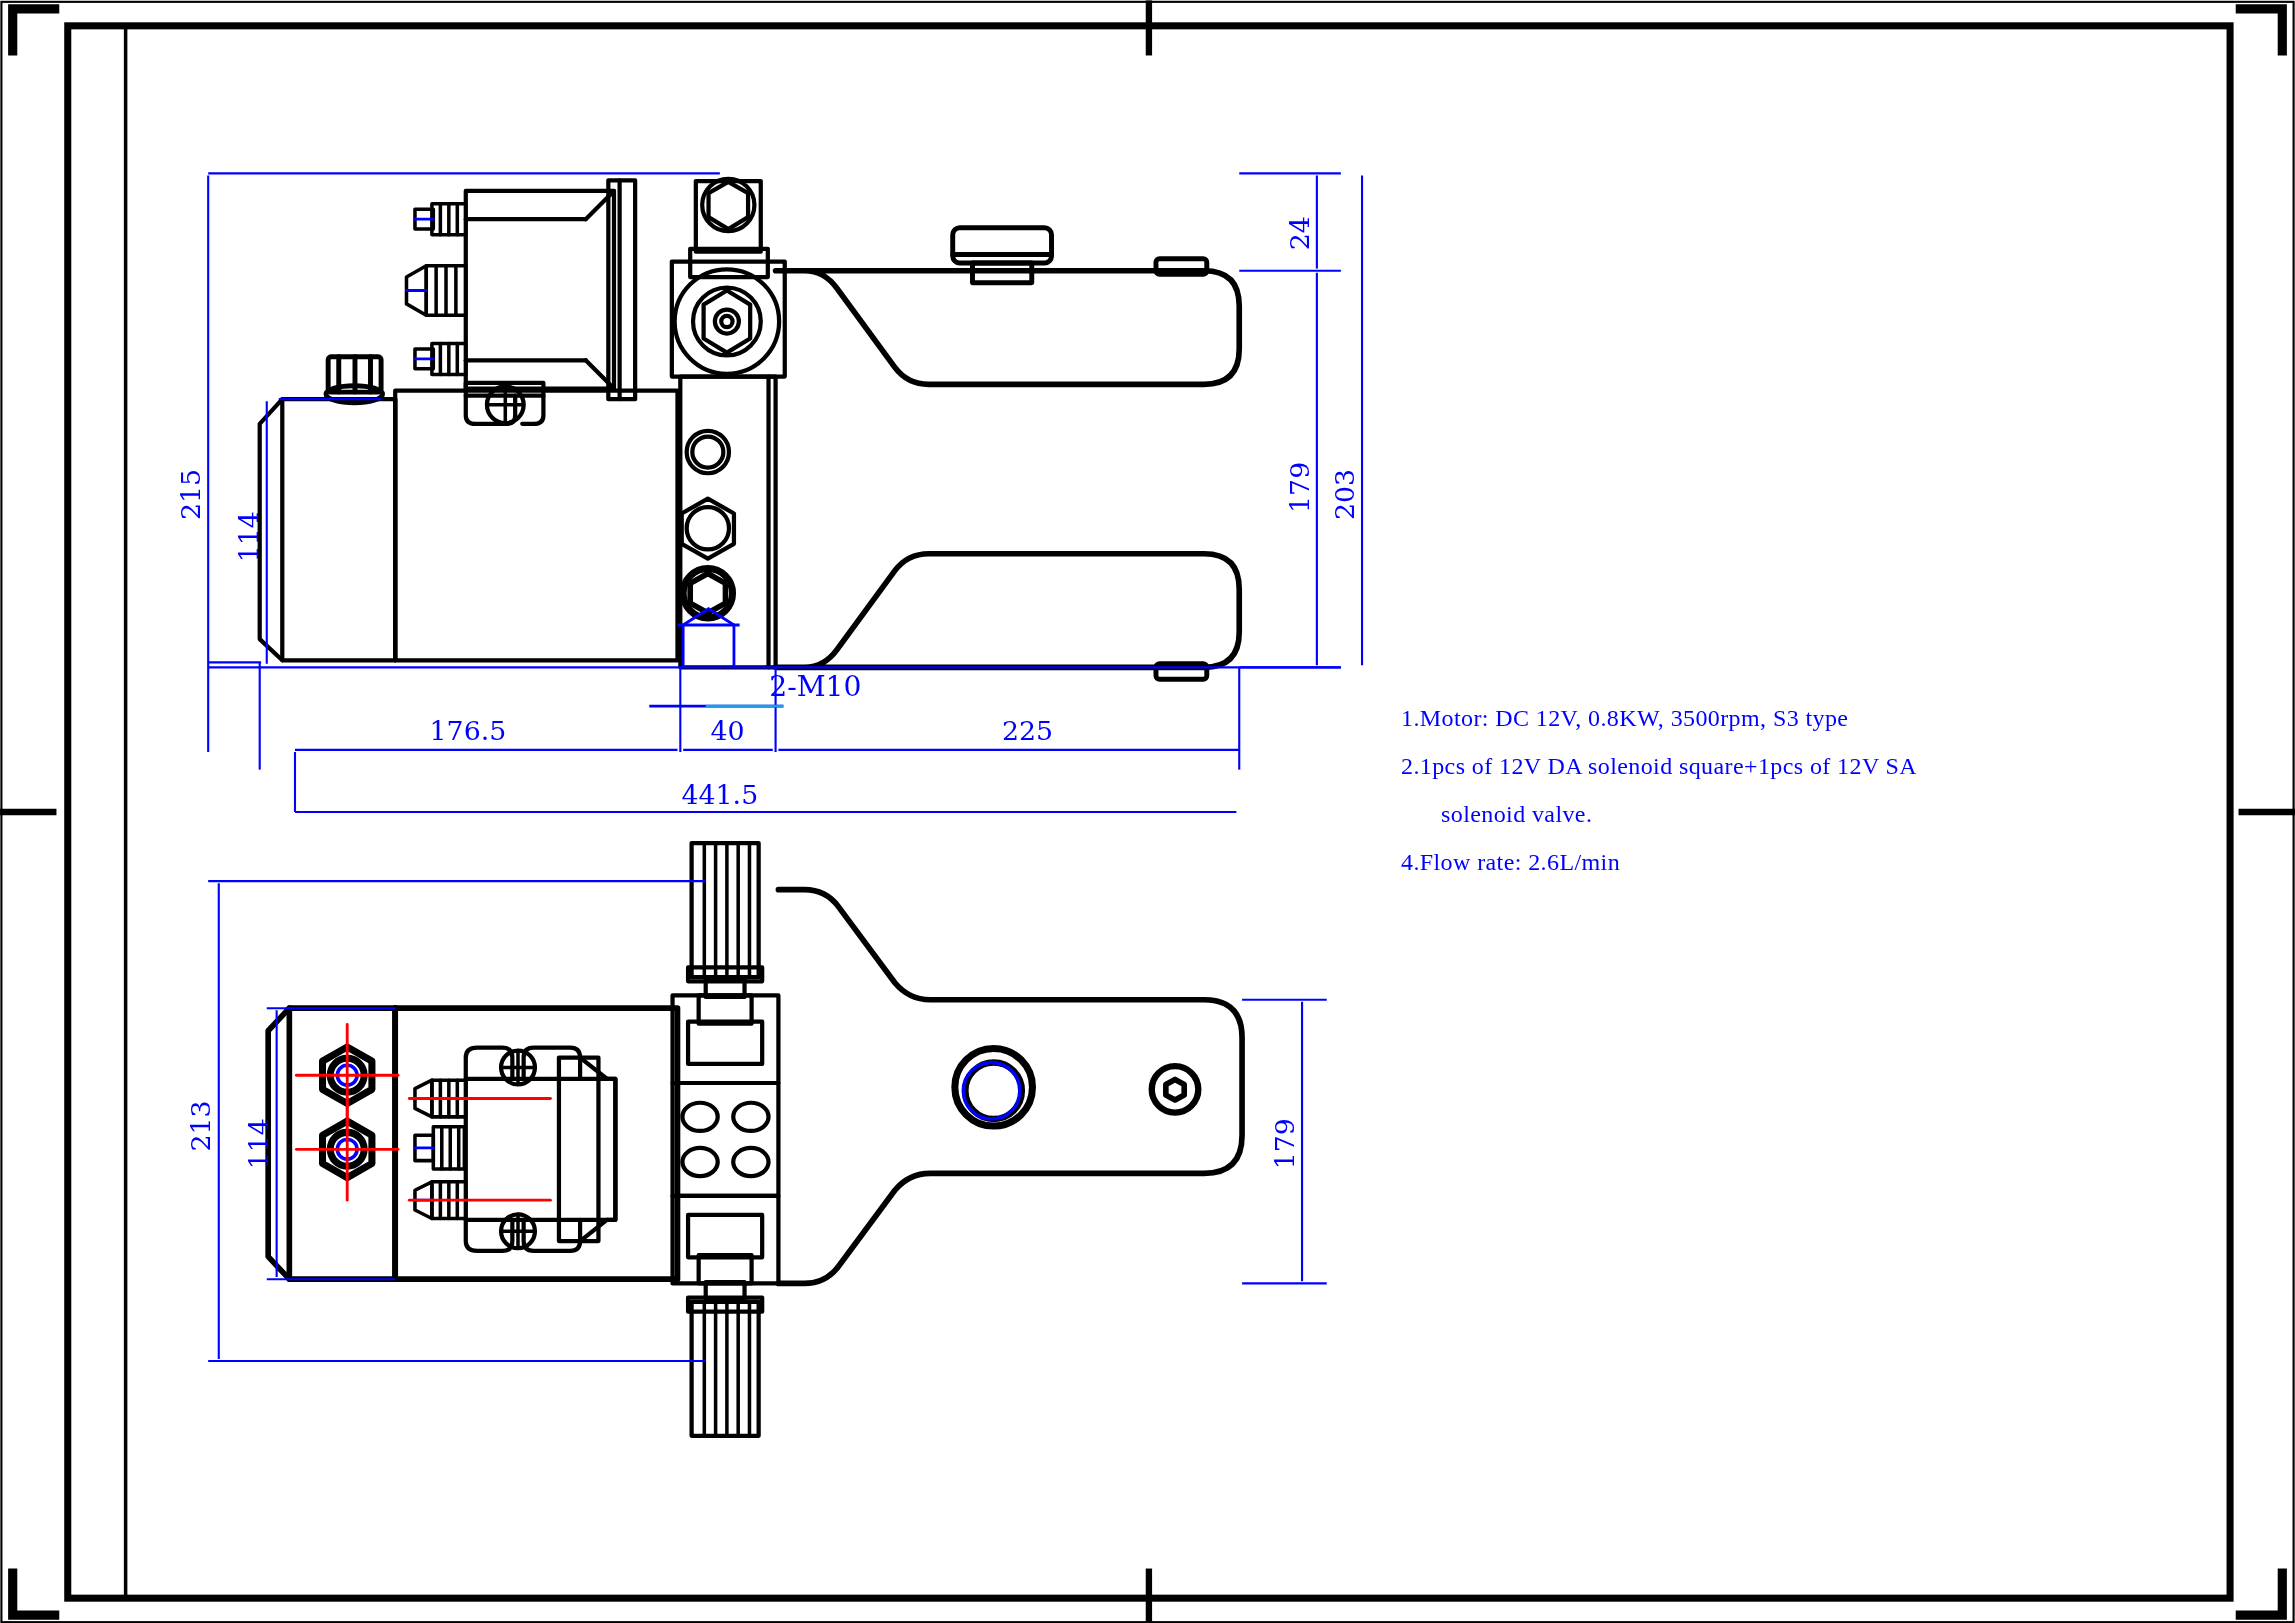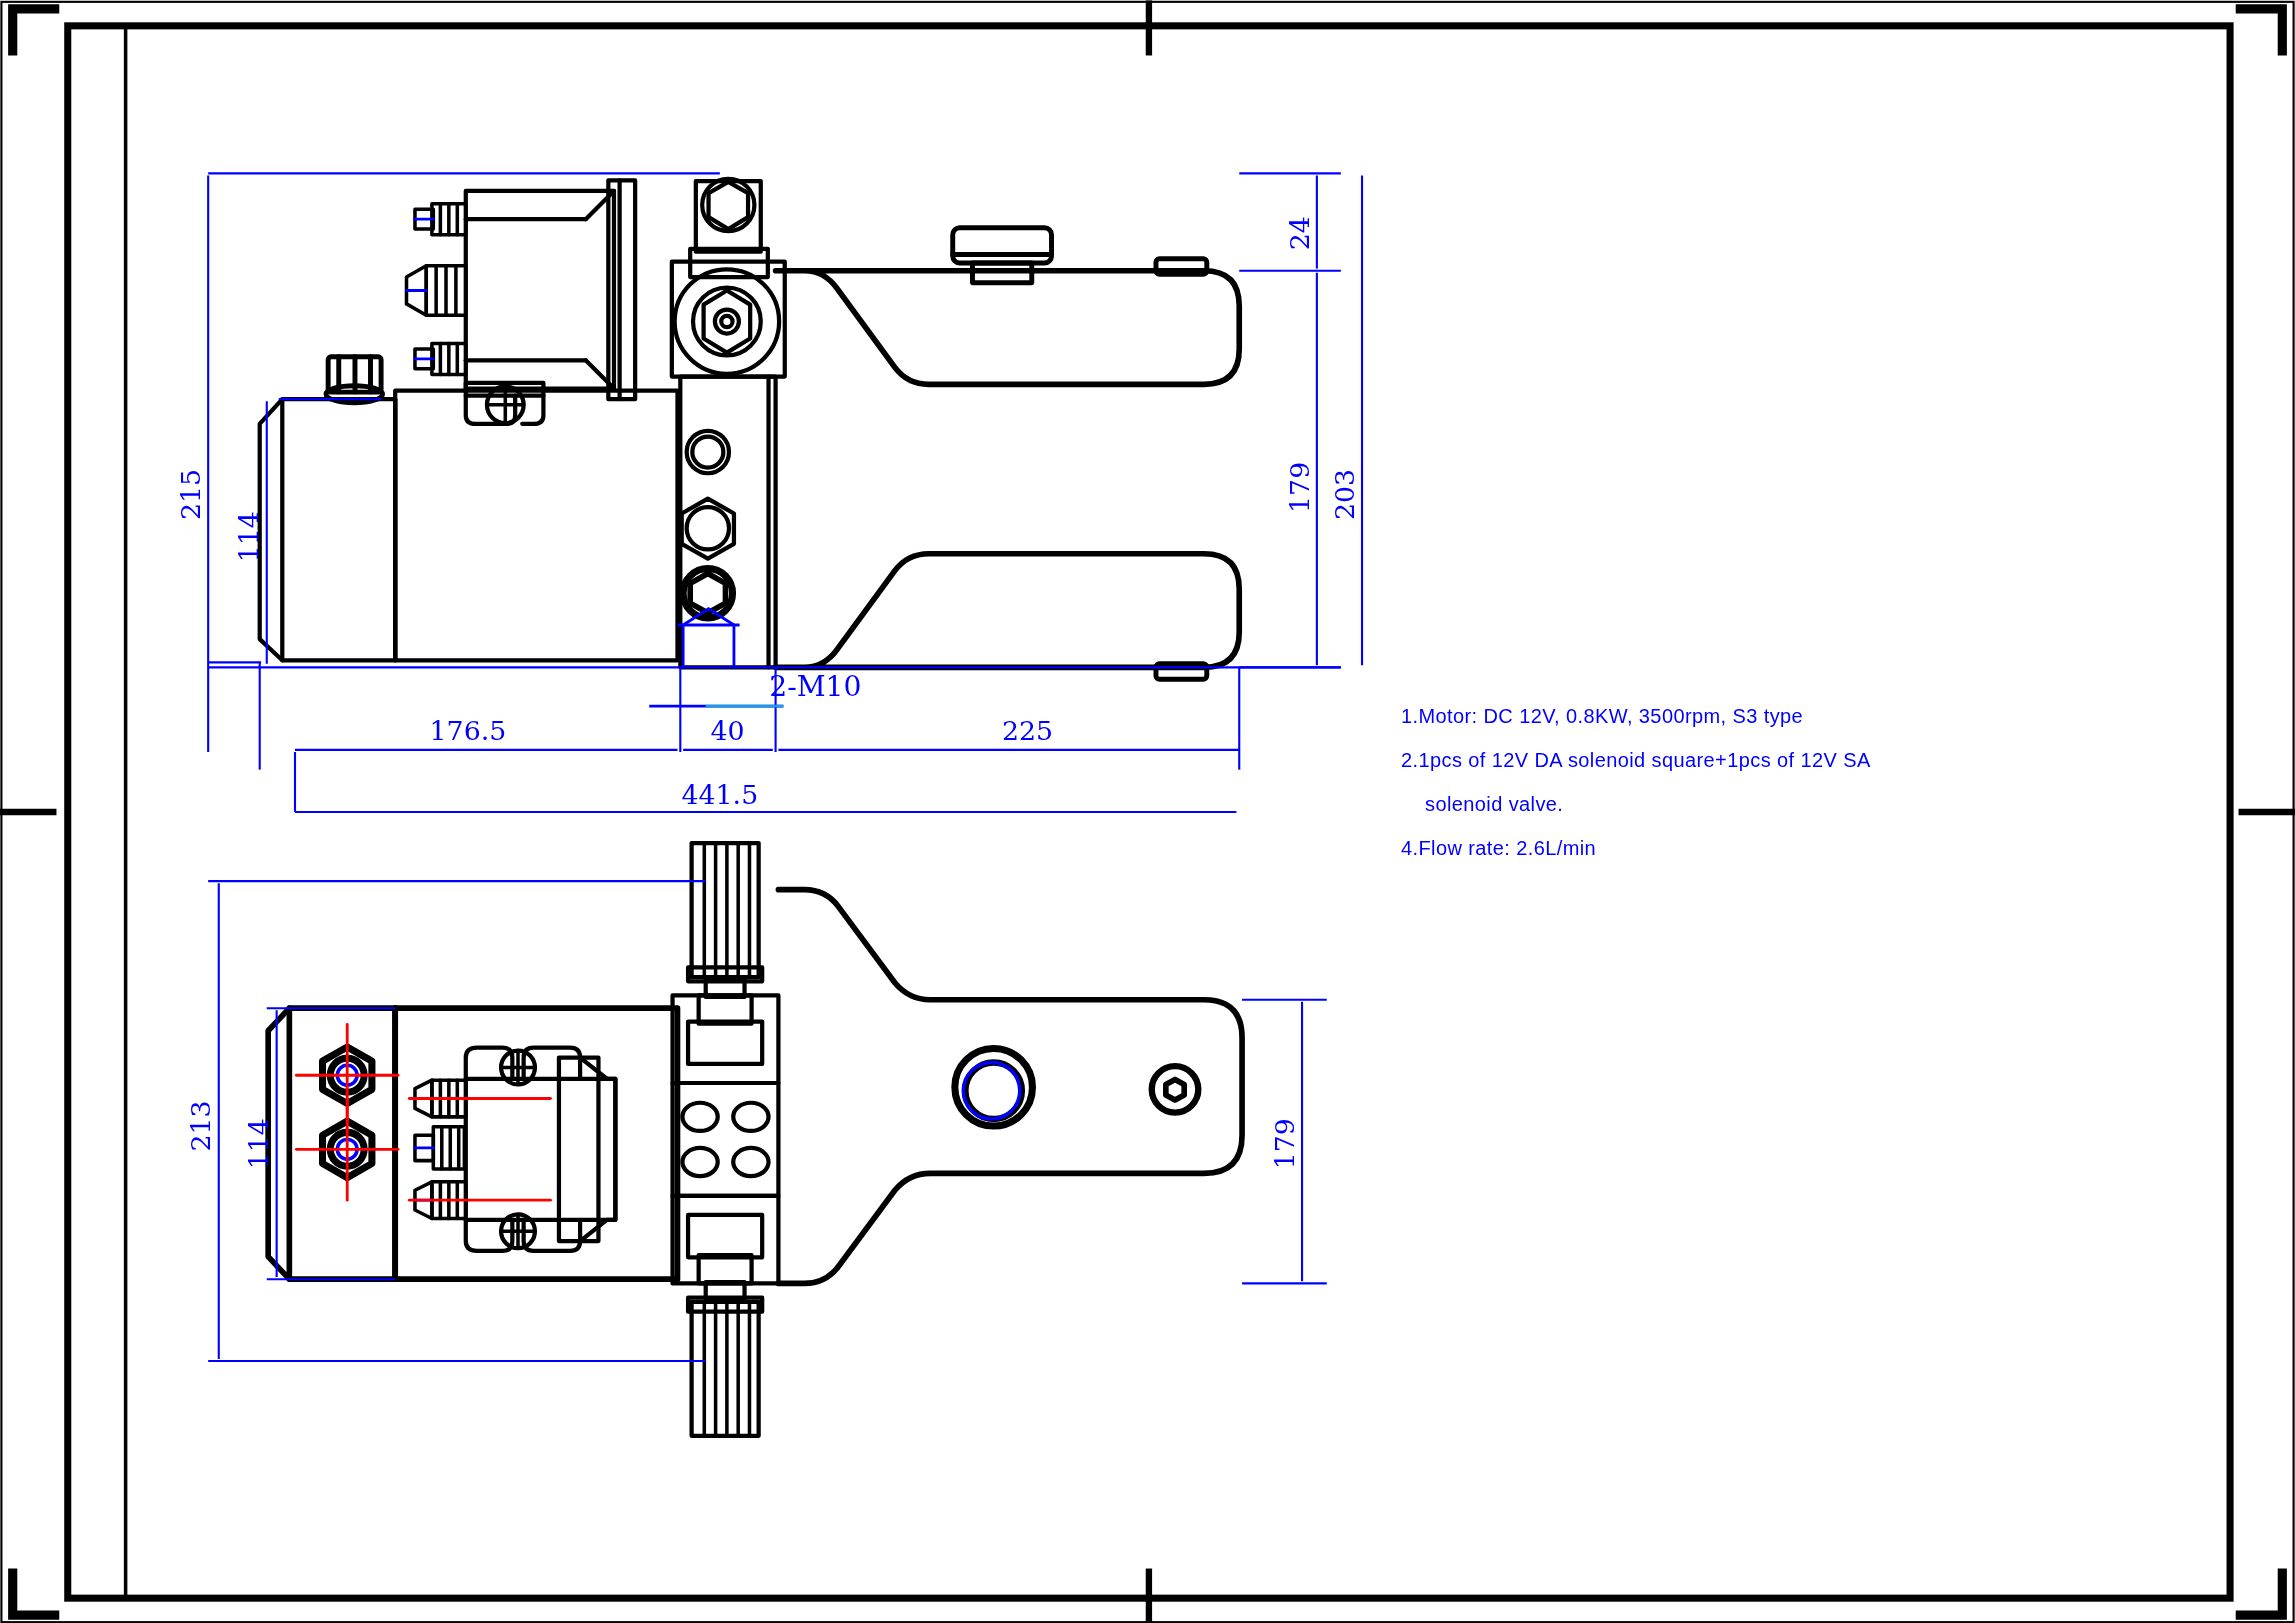--- a/index.html
+++ b/index.html
@@ -1,23 +1,23 @@
 <!DOCTYPE html>
 <html style="font-size:11.3px"><head>
 <meta charset="utf-8">
 <style>
   html,body{margin:0;padding:0;background:#ffffff;}
   body{width:2295px;height:1624px;overflow:hidden;
        font-family:"DejaVu Serif","Liberation Serif",serif;}
   #sheet{position:relative;width:2295px;height:1624px;background:#fff;}
   svg.layer{position:absolute;top:0;left:0;width:2295px;height:1624px;display:block;}
   #specs{position:absolute;left:1401px;top:706px;width:833px;color:#0000ff;}
-  #specs .spec-line{font-size:20px;line-height:1.0;letter-spacing:0.4px;
-      white-space:pre;margin-bottom:24px;font-family:Liberation Sans, sans-serif;}
-  #specs .spec-cont{margin-left:24px;}
+  #specs .spec-line{font-size:24px;line-height:1.0;letter-spacing:0.4px;
+      white-space:pre;margin-bottom:24px;font-family:Liberation Serif, serif;}
+  #specs .spec-cont{margin-left:40px;}
 </style>
 </head>
 <body>
 
 <div id="sheet">
 
   <svg class="layer" viewBox="0 0 3252 2300">
 
     <rect x="2" y="2" width="3248" height="2296" fill="none" stroke="#000" stroke-width="3"></rect>
 

